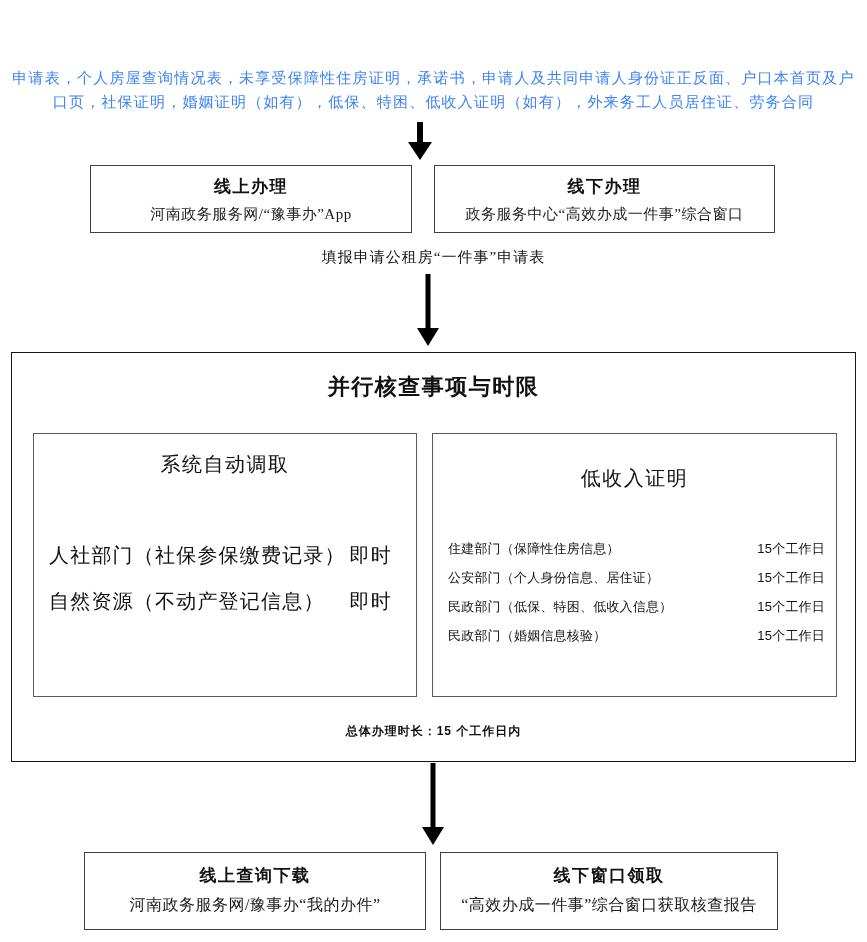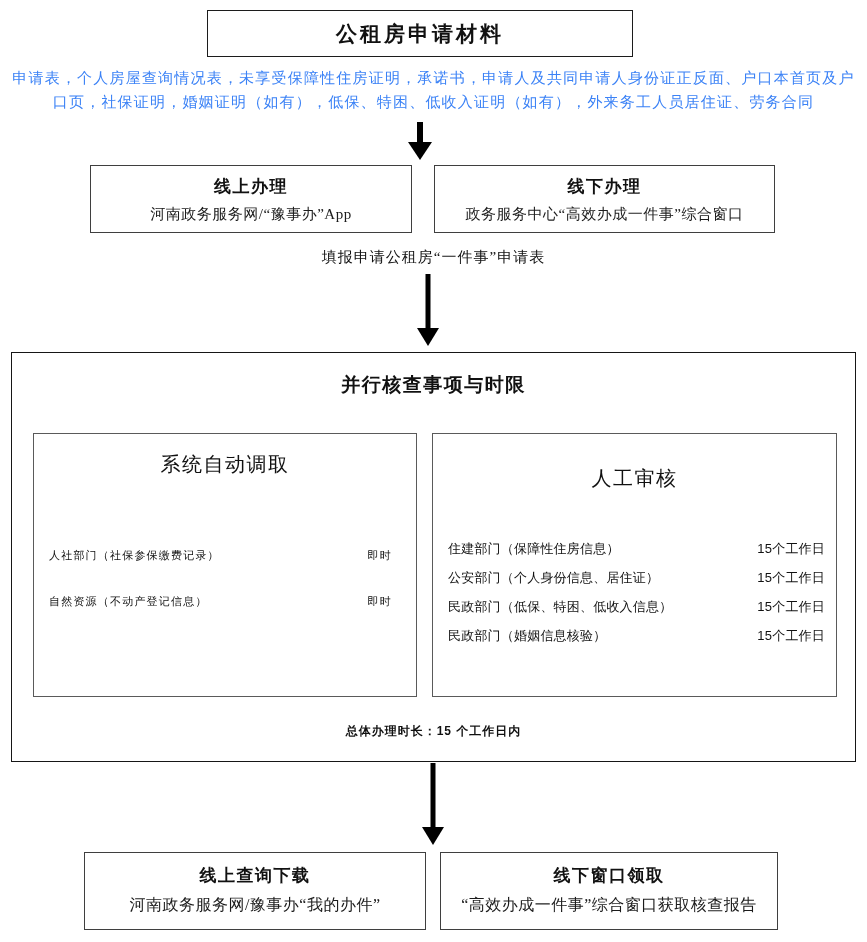--- a/index.html
+++ b/index.html
@@ -38,57 +38,54 @@
   
   .fill-note {
     position:absolute; left:0; top:248px; width:867px; text-align:center;
     font-family:"Liberation Serif", serif; font-weight:normal;
     font-size:15px; letter-spacing:1px;
   }
   
   .main-box { left:11px; top:352px; width:845px; height:410px; border:1.6px solid #161616; }
   .main-title {
     position:absolute; left:0; top:372px; width:867px; text-align:center;
-    font-size:19px; font-weight:bold; letter-spacing:1.5px;
+    font-size:22px; font-weight:bold; letter-spacing:1.5px;
   }
   .sub-box { border:1.4px solid #5a5a5a; }
   .auto-box   { left:33px;  top:433px; width:384px; height:264px; }
   .manual-box { left:432px; top:433px; width:405px; height:264px; }
   .sub-title { font-size:20px; letter-spacing:1.5px; font-weight:500; }
   .auto-box .sub-title   { margin-top:17px; }
   .manual-box .sub-title { margin-top:31px; }
   .rows { position:absolute; left:15px; right:24px; }
   .auto-box .rows   { top:98px; }
   .manual-box .rows { top:100px; right:11px; }
   .row { display:flex; justify-content:space-between; align-items:center; text-align:left; }
   .auto-box .row {
     height:46px; font-family:"Liberation Serif", serif;
-    font-size:11px; letter-spacing:1.2px;
+    font-size:20px; letter-spacing:1.2px;
   }
   .manual-box .row { height:29px; font-size:13px; letter-spacing:0.2px; }
   .row .time { white-space:nowrap; }
   
   .total-note {
     position:absolute; left:0; top:723px; width:867px; text-align:center;
     font-size:12px; font-weight:bold; letter-spacing:1px;
   }
   
   .result { top:852px; height:78px; padding-top:11px; }
   .result-left  { left:84px;  width:342px; }
   .result-right { left:440px; width:338px; }
   .result .box-desc { margin-top:8px; font-size:16px; }
 </style>
 </head>
 <body>
 
 <div class="canvas">
 
-  <div class="box title-box">
-    <span>公租房申请材料</span>
-  </div>
 
   <div class="materials">申请表，个人房屋查询情况表，未享受保障性住房证明，承诺书，申请人及共同申请人身份证正反面、户口本首页及户口页，社保证明，婚姻证明（如有），低保、特困、低收入证明（如有），外来务工人员居住证、劳务合同</div>
 
   <svg class="arrow" style="left:407px; top:122px;" width="26" height="38" viewBox="0 0 26 38">
     <rect x="10" y="0" width="6" height="22" fill="#000"></rect>
     <polygon points="1,20 25,20 13,38" fill="#000"></polygon>
   </svg>
 
   <div class="box channel channel-left">
     <div class="box-title">线上办理</div>
@@ -117,21 +114,21 @@
         <span class="time">即时</span>
       </div>
       <div class="row">
         <span class="item">自然资源（不动产登记信息）</span>
         <span class="time">即时</span>
       </div>
     </div>
   </div>
 
   <div class="box sub-box manual-box">
-    <div class="sub-title">人工审核</div>
+    <div class="sub-title">低收入证明</div>
     <div class="rows">
       <div class="row">
         <span class="item">住建部门（保障性住房信息）</span>
         <span class="time">15个工作日</span>
       </div>
       <div class="row">
         <span class="item">公安部门（个人身份信息、居住证）</span>
         <span class="time">15个工作日</span>
       </div>
       <div class="row">

